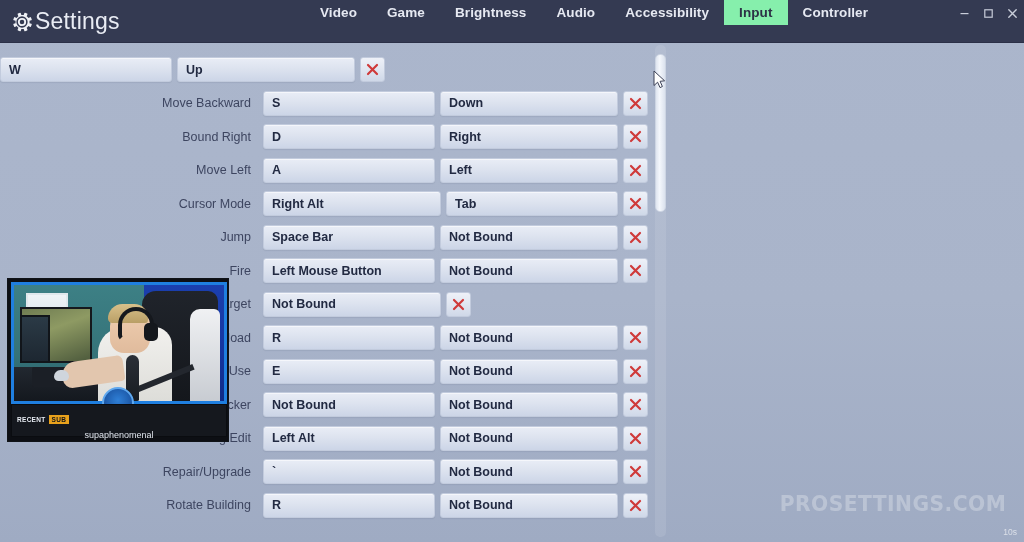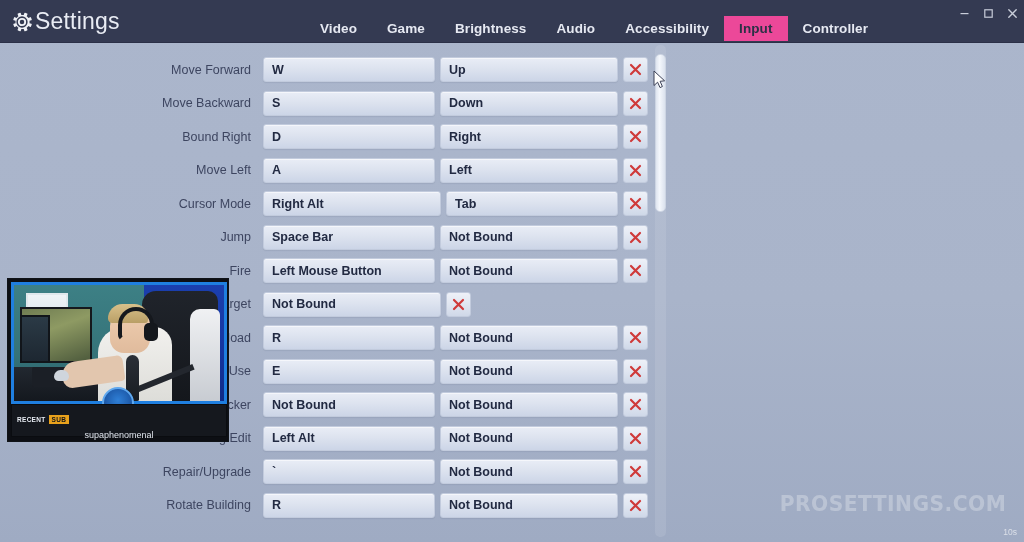--- a/index.html
+++ b/index.html
@@ -27,32 +27,32 @@
     position: absolute; left: 9px; top: 0;
     height: 43px; display: flex; align-items: center; 
   }
   .gear-wrap { width: 26px; height: 26px; display: block; }
   #app-title {
     color: #e9ecf4; font-size: 23px; font-weight: 400;
     letter-spacing: .2px; white-space: nowrap;
   }
 
   #tabs {
-    position: absolute; left: 305px; top: 16px;
+    position: absolute; left: 305px; top: 0;
     height: 25px; display: flex; align-items: stretch;
   }
   .tab {
     display: flex; align-items: center;
     padding: 0 15px;
     color: #e6e9f2; font-size: 13.5px; font-weight: bold;
     white-space: nowrap; cursor: pointer;
     letter-spacing: .1px;
   }
   .tab.active {
-    background: #ec4899;
+    background: #86efac;
     color: #2c3146;
   }
 
   #winctl {
     position: absolute; right: 6px; top: 0;
     height: 26px; display: flex; align-items: center; gap: 13px;
   }
   .wbtn { color: #c9ceda; font-size: 11px; line-height: 1; cursor: pointer; display:block; }
   .wbtn svg { display: block; }
 
@@ -323,21 +323,20 @@
         <svg width="11" height="11" viewBox="0 0 11 11">
             <path d="M1.8 1.8L9.2 9.2M9.2 1.8L1.8 9.2" stroke="#c9ceda" stroke-width="1.4" stroke-linecap="round"></path>
           </svg>
       </span>
     </div>
   </div>
 
   <div id="panel">
     <div id="rows">
         <div class="row">
-          <div class="row-label">Move Forward</div>
           <div class="field primary">W</div>
           <div class="field secondary">Up</div>
           <div class="clear-btn">
             <svg width="13" height="13" viewBox="0 0 13 13">
               <path d="M2 2L11 11M11 2L2 11" stroke="#cf3a3a" stroke-width="2.2" stroke-linecap="round"></path>
             </svg>
           </div>
         </div>
         <div class="row">
           <div class="row-label">Move Backward</div>

